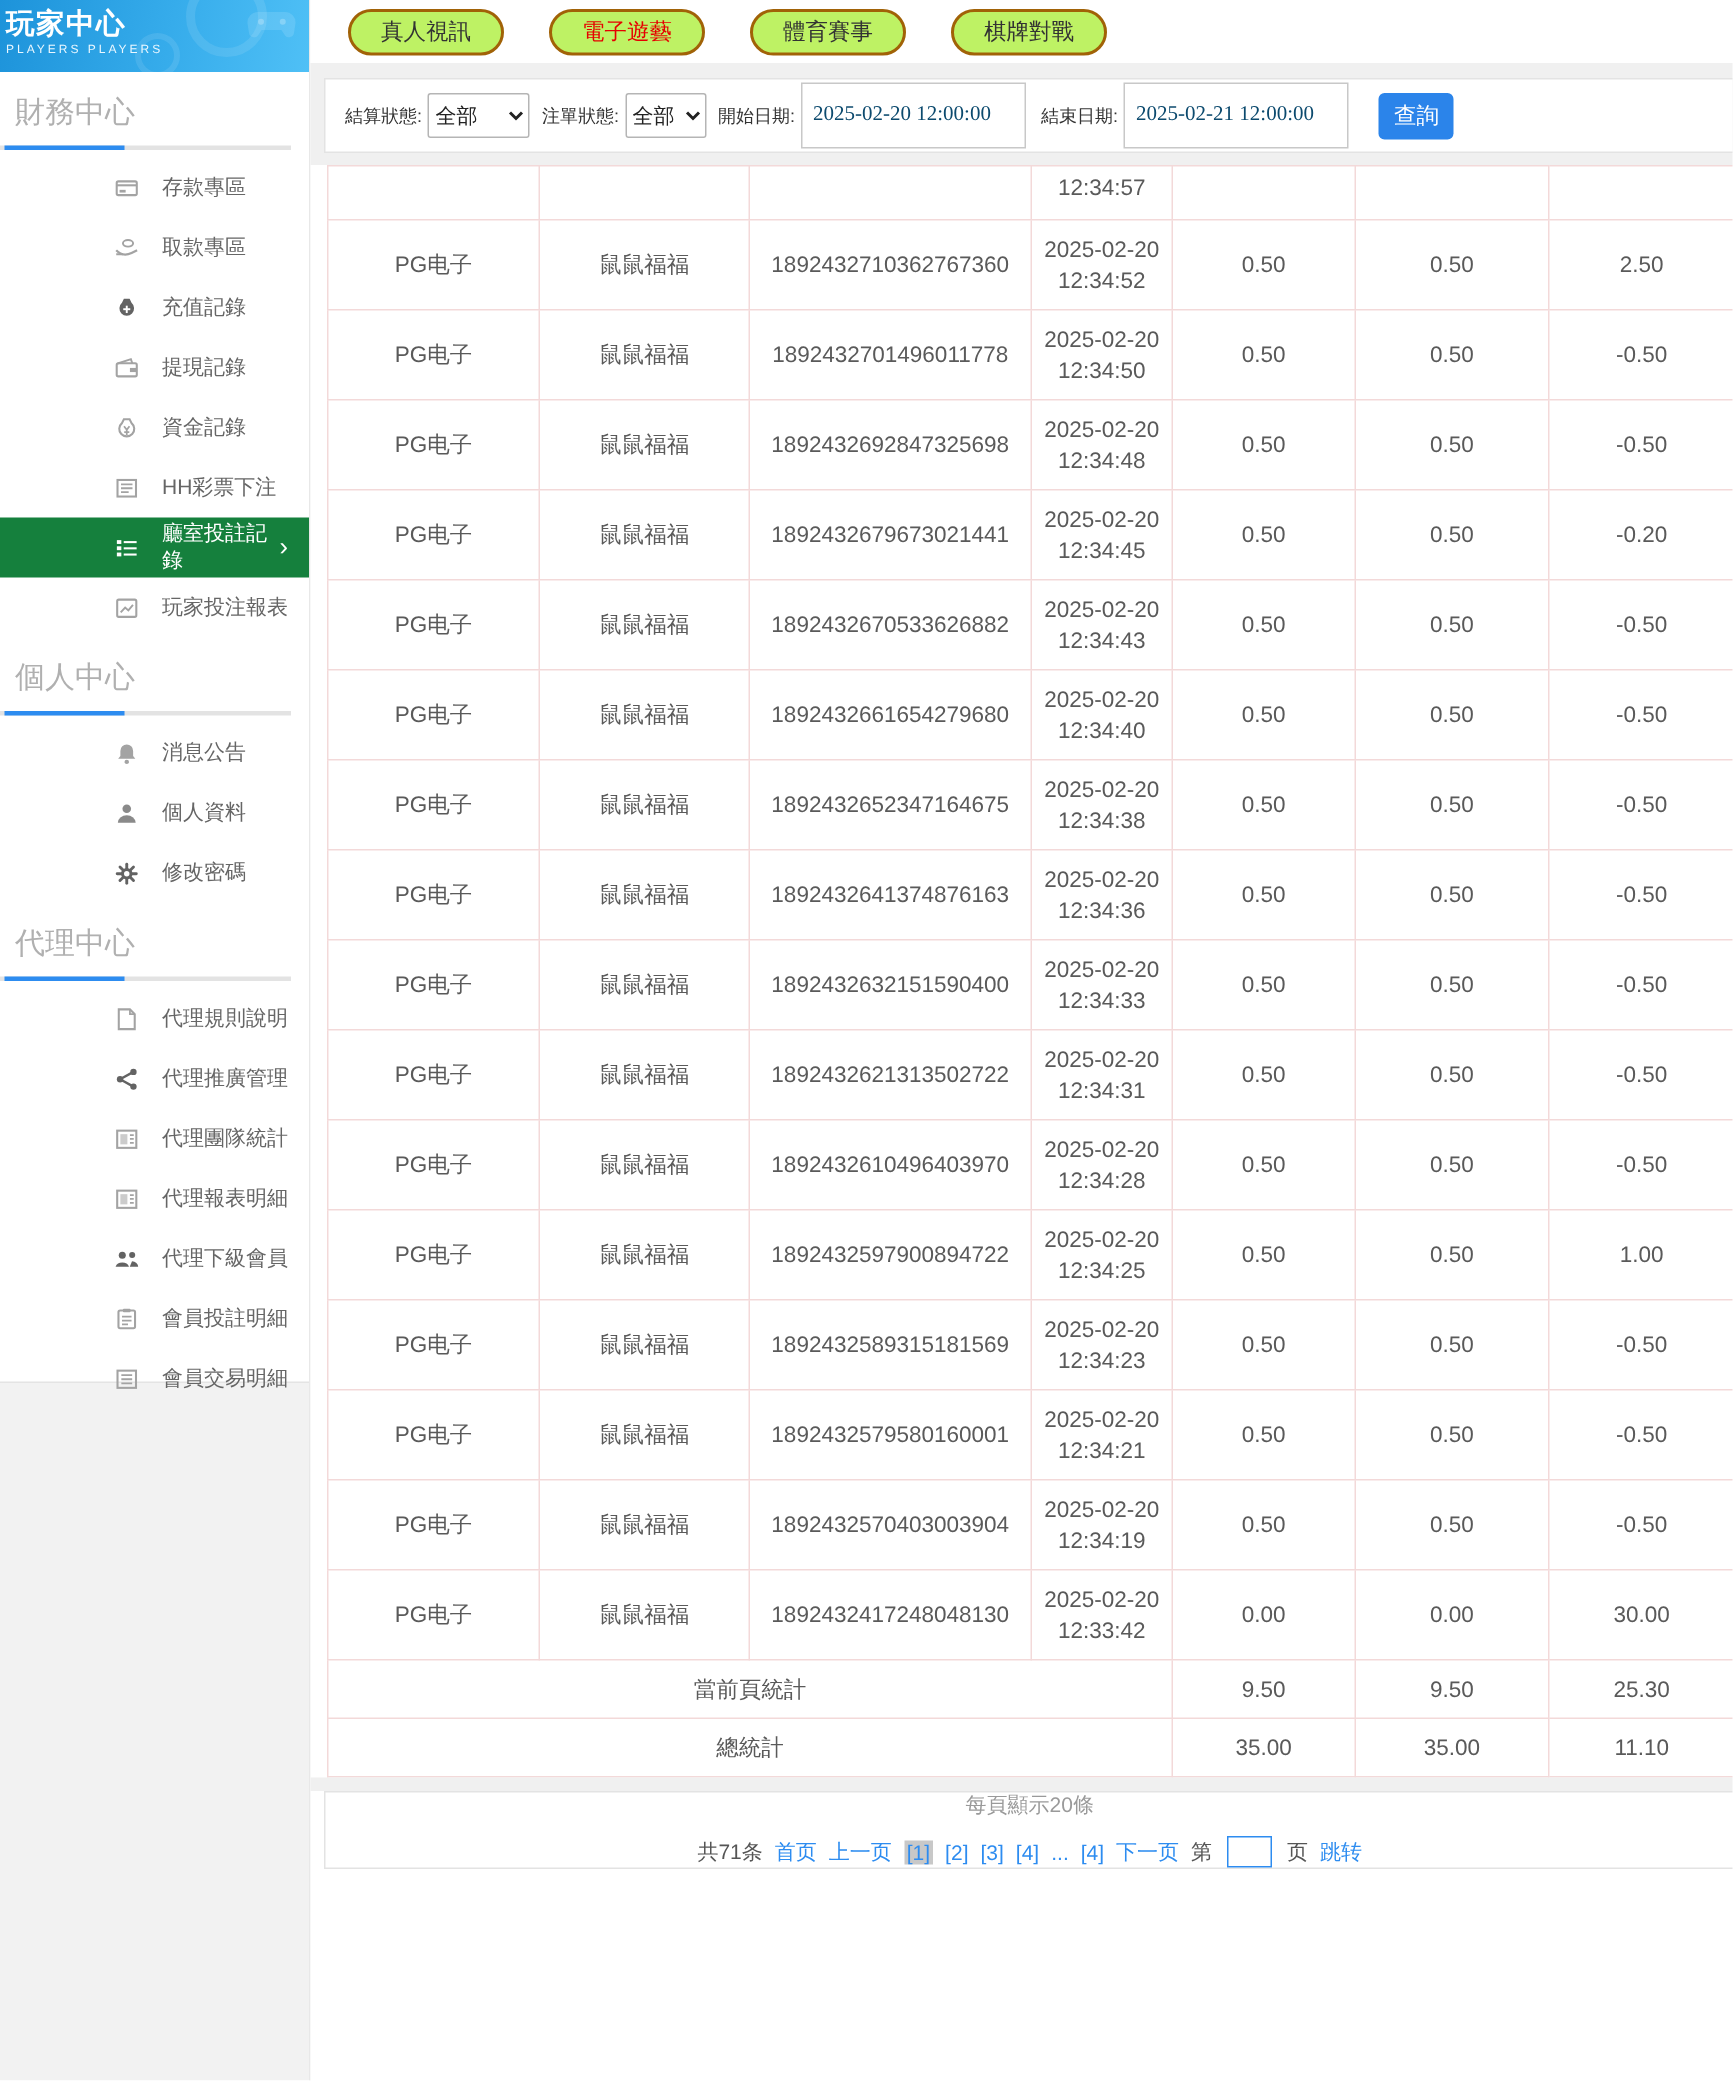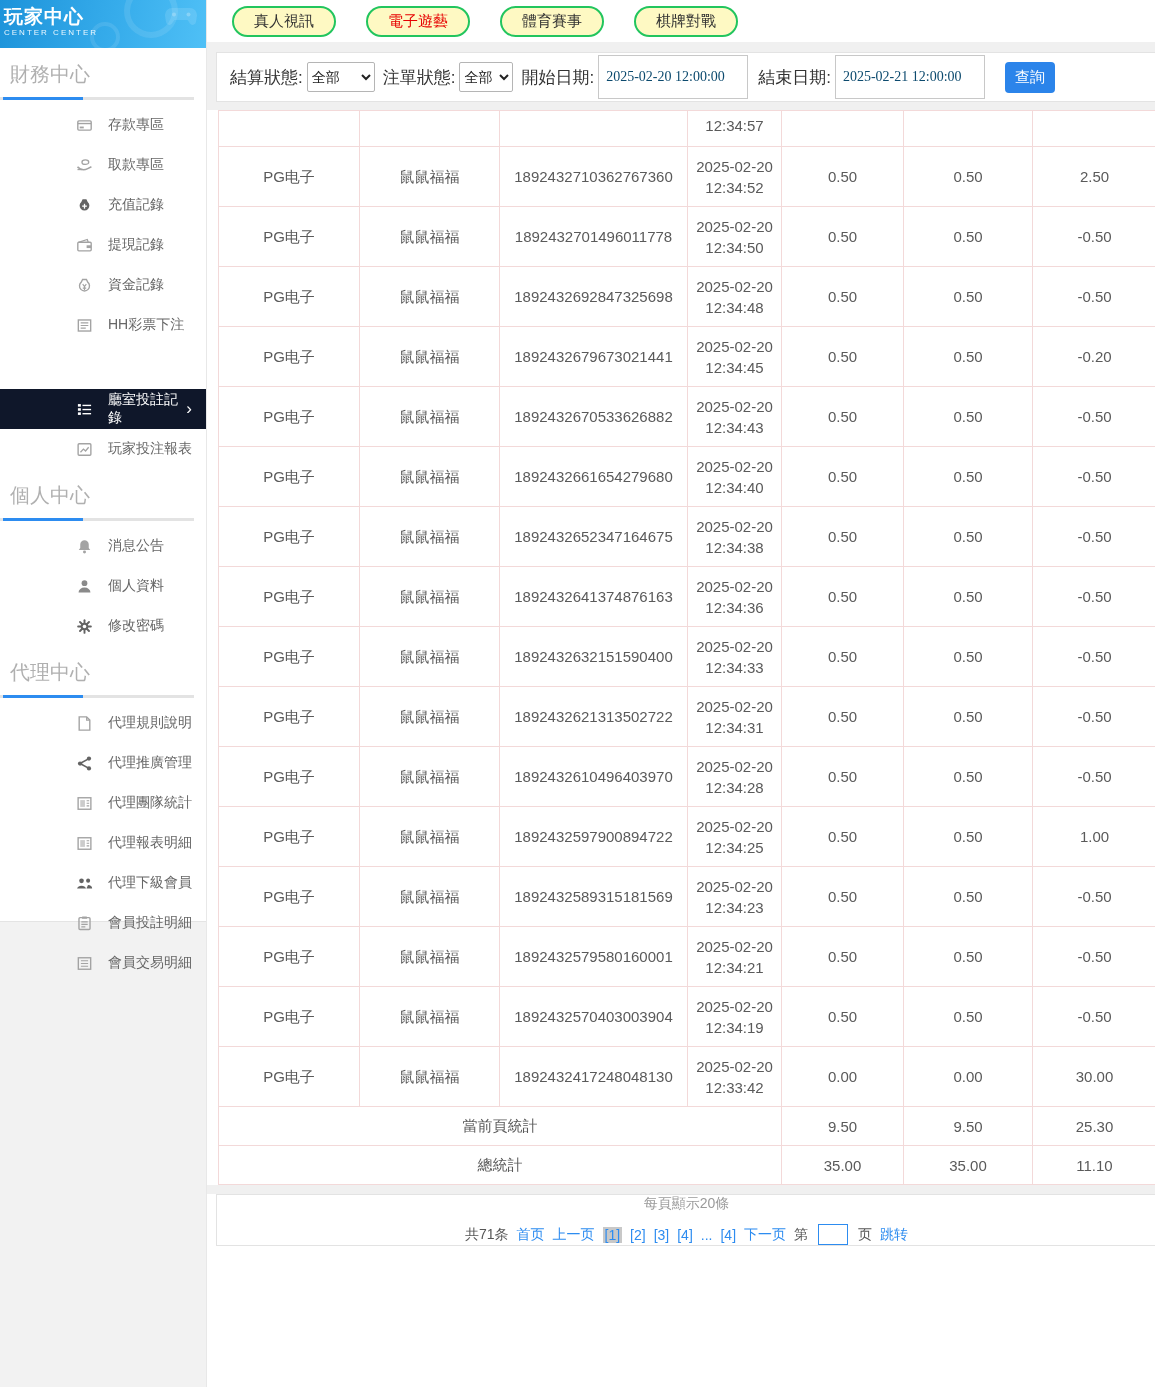--- a/index.html
+++ b/index.html
@@ -20,33 +20,33 @@
   .logo-pad { position:absolute; right:8px; top:6px; opacity:.55; }
 
   .sec { margin-top:13px; }
   .sec-title { color:#b0b0b0; font-size:20px; padding:0 0 9px 10px; }
   .sec-line { height:3px; background:#e3e3e3; position:relative; margin-right:12px; }
   .sec-line::before { content:""; position:absolute; left:3px; top:0; width:80px; height:3px; background:#2d8cf0; }
   .menu { padding-top:5px; }
   .menu-item { height:40px; display:flex; align-items:center; cursor:pointer; color:#666; font-size:14px; }
   .menu-item .mi-icon { width:17px; height:17px; margin-left:76px; margin-right:15px; flex:0 0 17px; }
   .menu-item .mi-icon svg { width:17px; height:17px; display:block; }
-  .menu-item.active { background:#0f172a; color:#fff;margin-top:44px; }
+  .menu-item.active { background:#15803d; color:#fff; }
   .menu-item .mi-arrow { margin-left:auto; margin-right:14px; color:#fff; font-size:17px; line-height:14px; }
 
   
   .main { flex:1; background:#fff; display:flex; flex-direction:column; }
   .tabbar { height:42px; background:#fff; display:flex; align-items:center; gap:30px; padding-left:25px; }
-  .tab { background:#fef9c3; border:2px solid #22c55e; border-radius:17px; padding:4px 20px;
+  .tab { background:#bef264; border:2px solid #a16207; border-radius:17px; padding:4px 20px;
          font-size:15px; color:#333; cursor:pointer; font-family:inherit; }
   .tab.active { color:#e60000; }
 
   .filter-band { background:#f0f0f0; padding:10px 1px 8px 9px; }
   .filter-panel { background:#fff; border:1px solid #e3e3e3; height:50px; display:flex; align-items:center; padding-left:13px; }
-  .f-label { font-size:17px; color:#333; margin-right:4px; }
+  .f-label { font-size:12px; color:#333; margin-right:4px; }
   .f-select { height:30px; border:1px solid #b5b5b5; border-radius:2px; font-size:14px; color:#222;
               margin-right:8px; font-family:inherit; background:#fff; }
   #settle-select { width:68px; }
   #order-select { width:54px; }
   .f-input { width:150px; height:44px; border:1px solid #c8c8c8; font-size:14px; color:#0c4a6e;
              padding:0 7px; margin-right:10px; font-family:Liberation Serif, serif; }
   .f-btn { margin-left:10px; background:#2b84ea; color:#fff; border:none; border-radius:4px;
            width:50px; height:31px; font-size:15px; cursor:pointer; font-family:inherit; }
 
   .table-wrap { margin:0 1px 0 11px; }
@@ -80,21 +80,21 @@
         <div class="logo-circle1"></div>
         <div class="logo-circle2"></div>
         <span class="logo-pad">
           <svg width="34" height="20" viewBox="0 0 34 20">
               <path d="M8 2h18a7 7 0 0 1 7 7.5L32 16a3.4 3.4 0 0 1-6 1.6L23.6 14H10.4L8 17.6A3.4 3.4 0 0 1 2 16L1 9.5A7 7 0 0 1 8 2Z" fill="rgba(255,255,255,.22)"></path>
               <circle cx="10" cy="8.5" r="2" fill="rgba(255,255,255,.5)"></circle>
               <circle cx="24.5" cy="8.5" r="2" fill="rgba(255,255,255,.5)"></circle>
             </svg>
         </span>
         <div class="logo-title">玩家中心</div>
-        <div class="logo-sub">CENTER CENTER</div>
+        <div class="logo-sub">PLAYERS PLAYERS</div>
       </div>
       <div id="sidebar-sections">
           <div class="sec">
             <div class="sec-title">財務中心</div>
             <div class="sec-line"></div>
             <div class="menu">
               <div class="menu-item">
                 <span class="mi-icon">
                   <svg viewBox="0 0 16 16">
                     <rect x="1.7" y="3.7" width="12.6" height="8.6" rx="1" fill="none" stroke="#a3a3a3" stroke-width="1.3"></rect>

